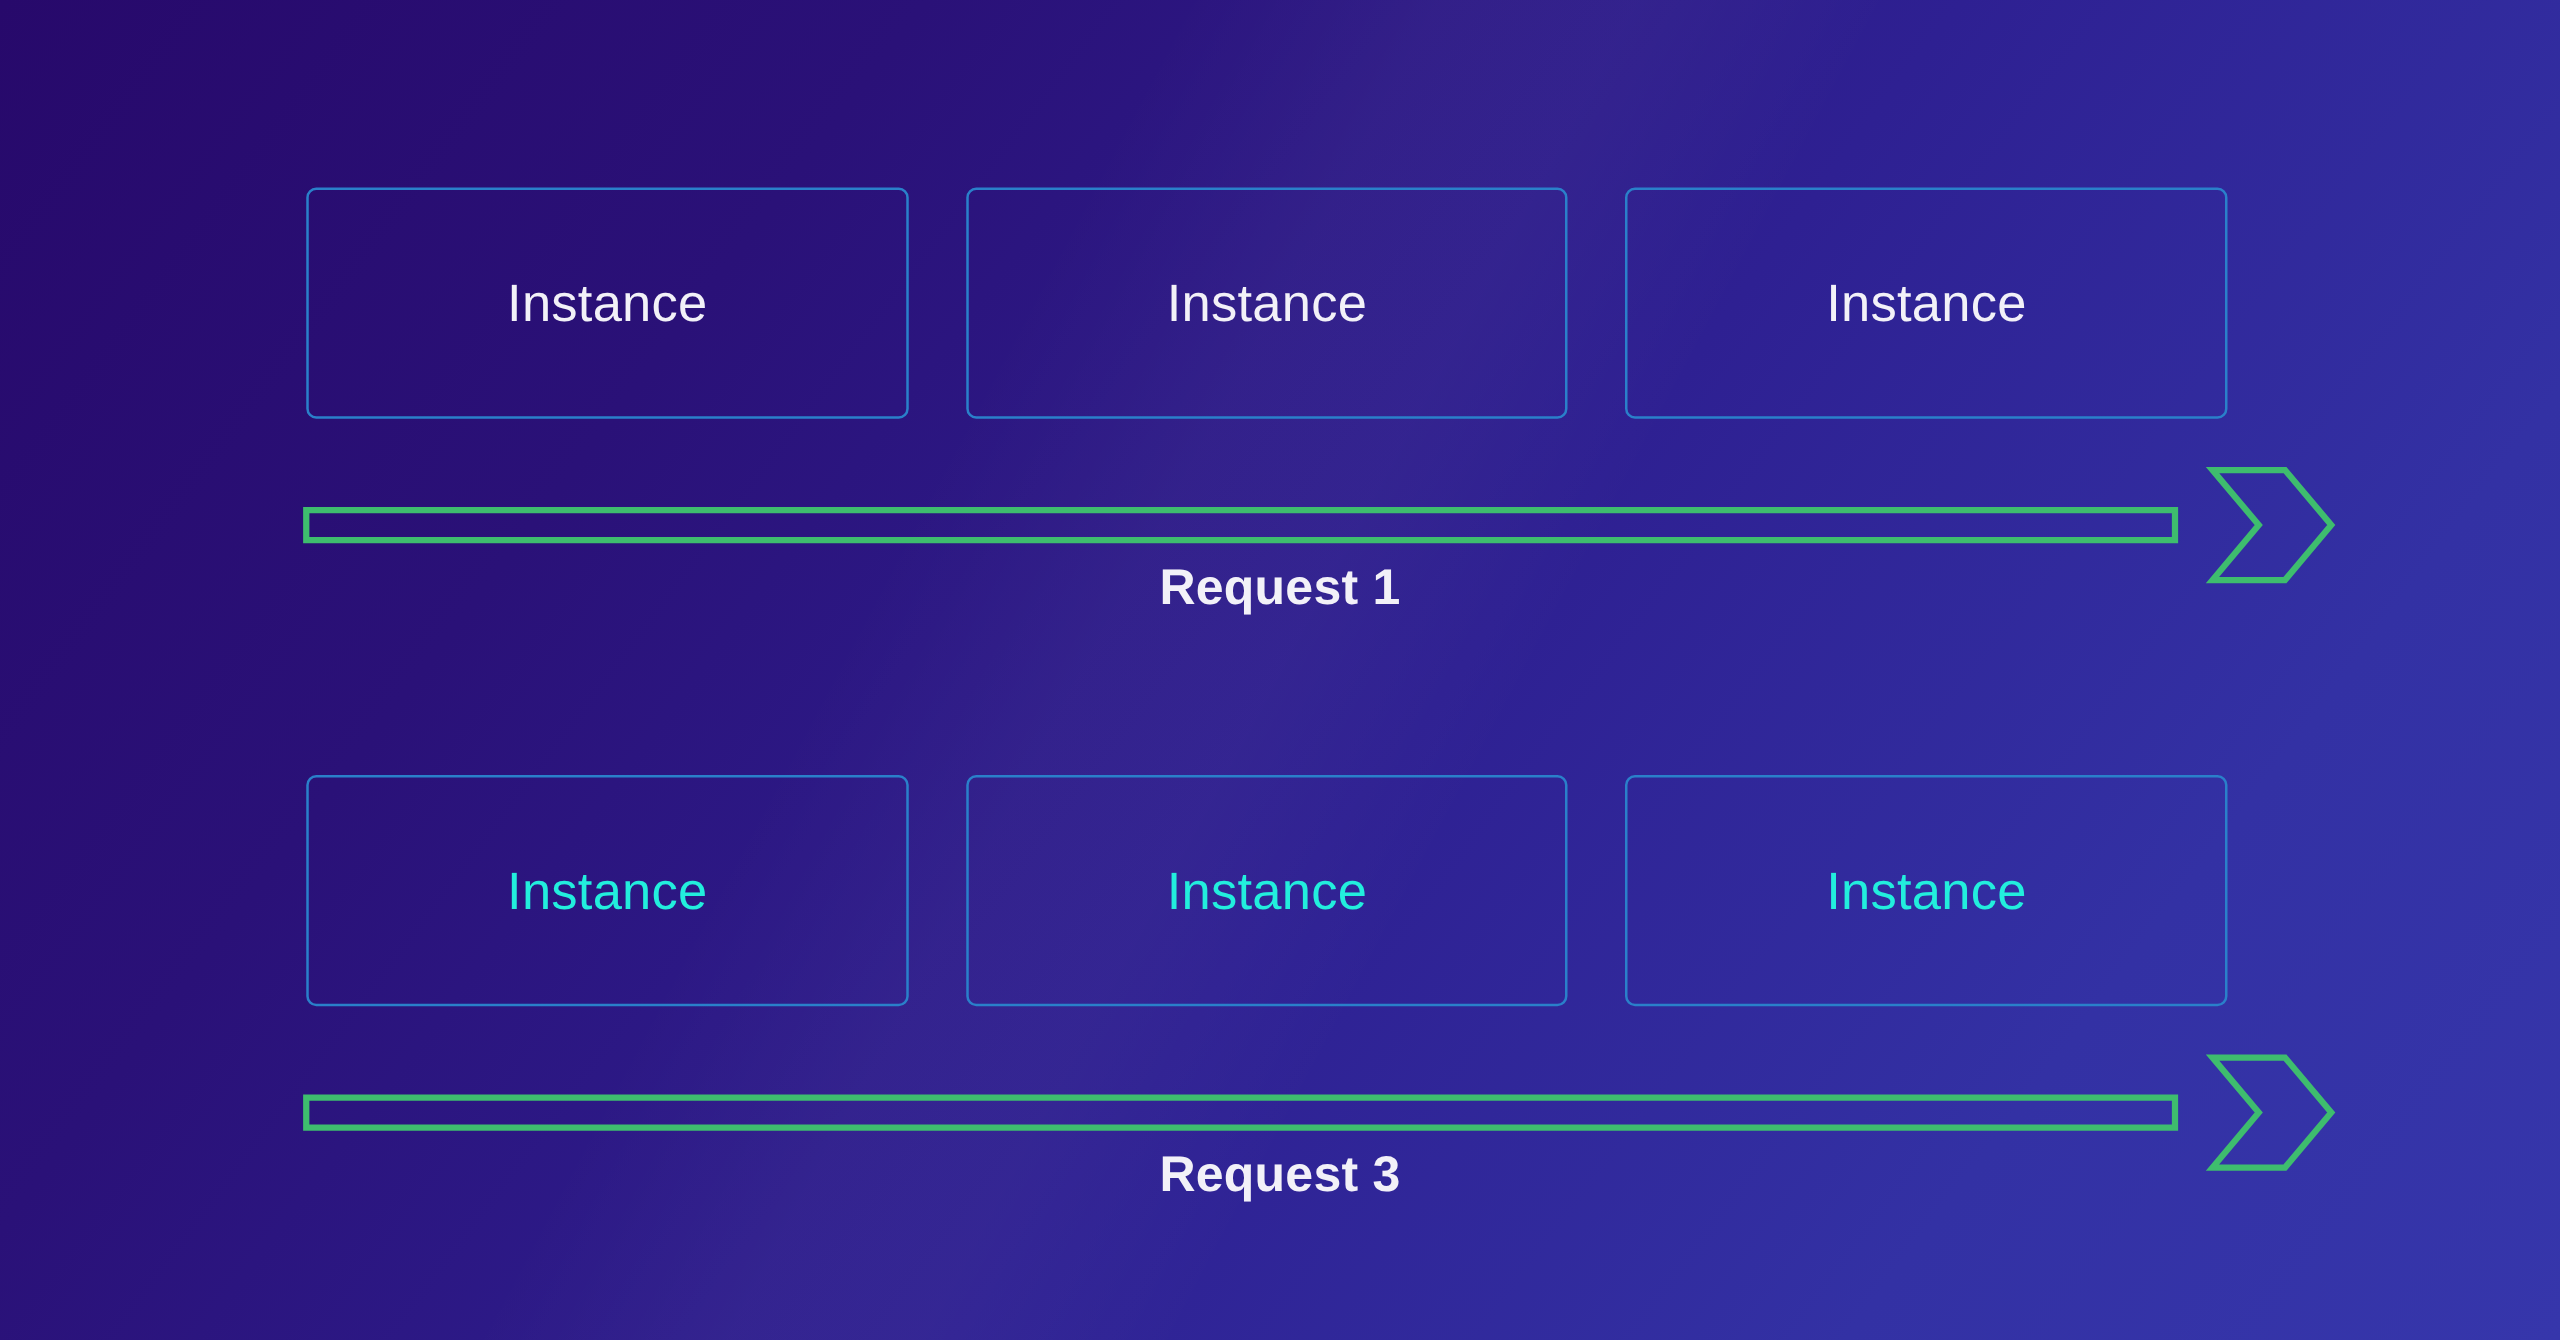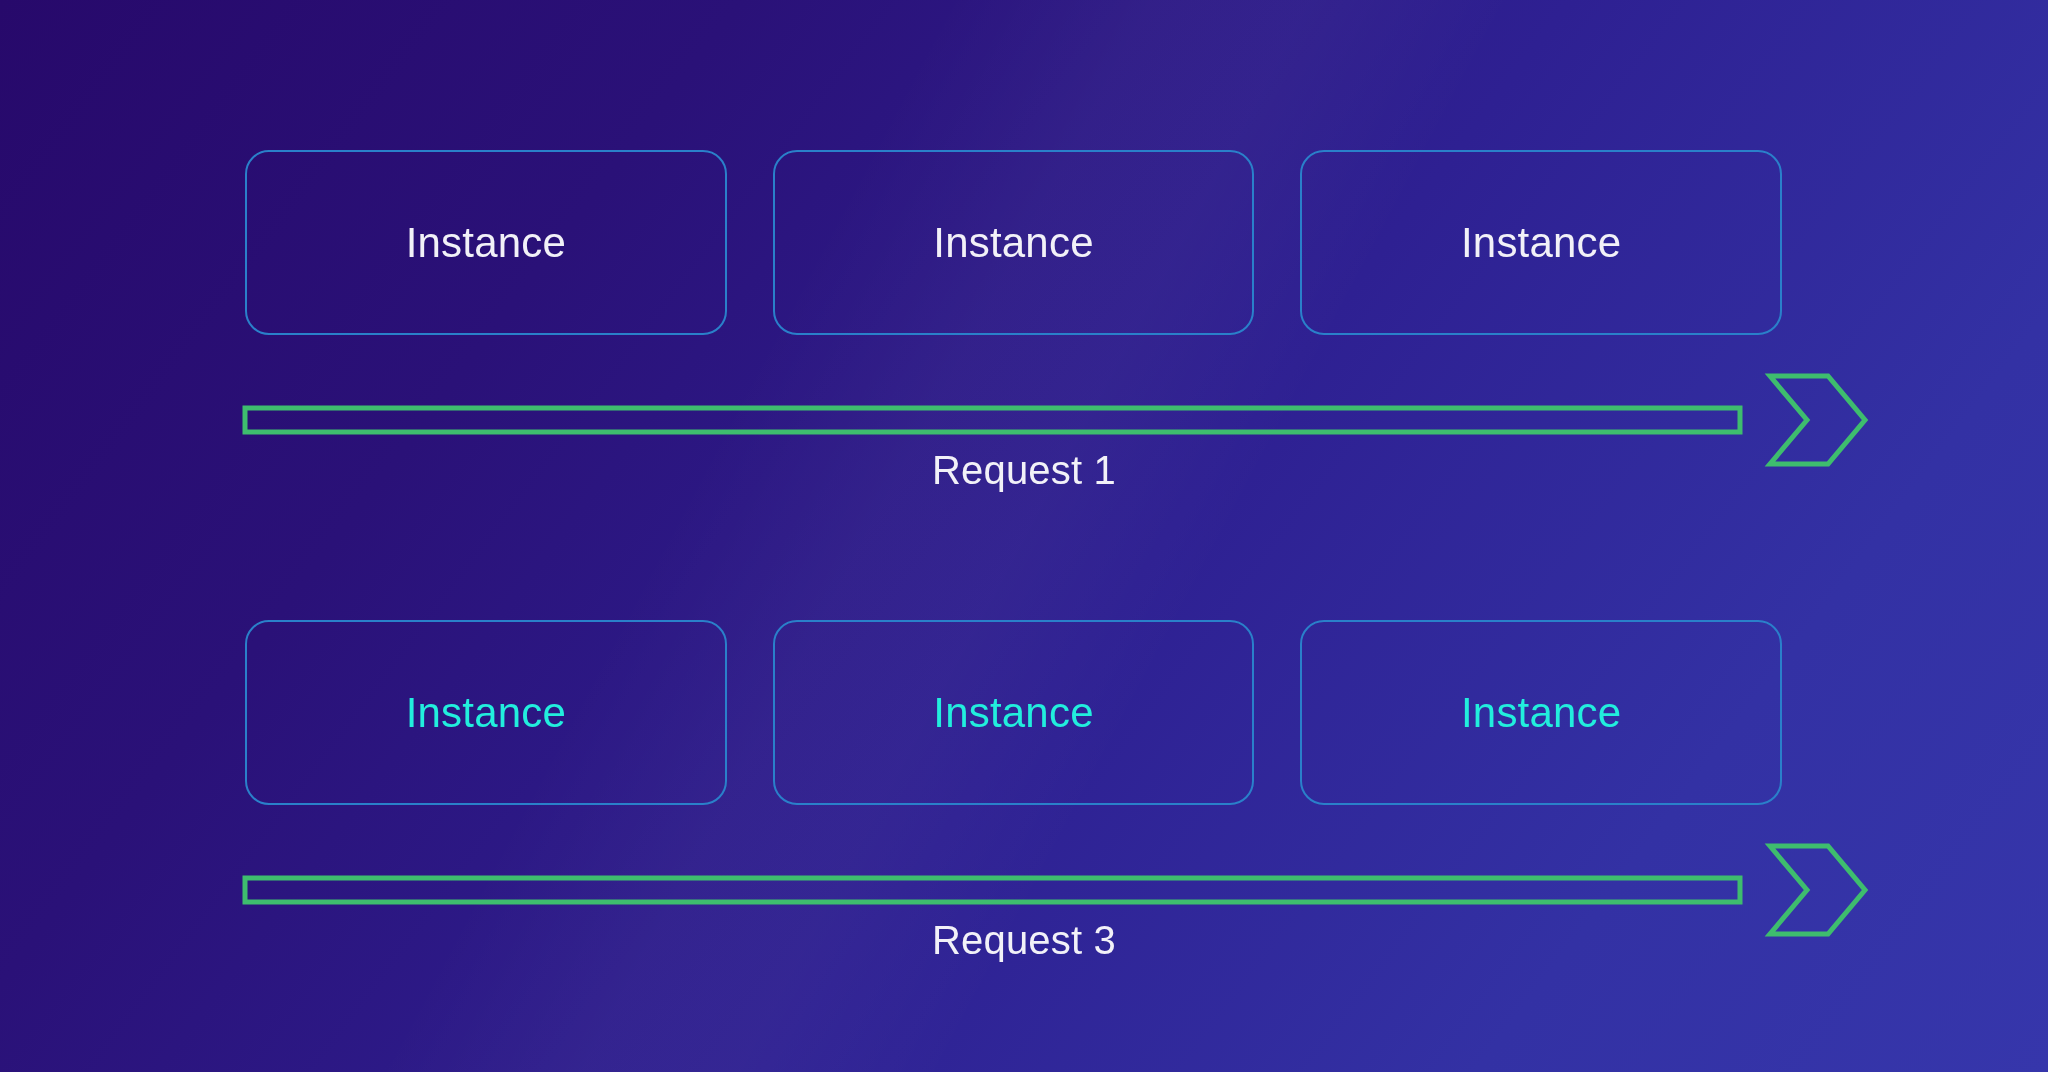--- a/index.html
+++ b/index.html
@@ -31,21 +31,21 @@
   .box-strip {
     position:absolute;
     left:245px; top:150px;
     width:1537px; height:185px;
     display:flex;
     gap:46px;
   }
   .inst-box {
     flex:1 1 0;
     border:2px solid #2a80ca;
-    border-radius:24px;
+    border-radius:8px;
     display:flex;
     align-items:center;
     justify-content:center;
     background:transparent;
   }
   .inst-label {
     font-size:42px;
     font-weight:400;
     letter-spacing:0.2px;
     line-height:1;
@@ -62,21 +62,21 @@
   .arrow-wrap svg { display:block; width:100%; height:100%; overflow:visible; }
 
   
   .request-label {
     position:absolute;
     left:0; top:450px;
     width:2048px;
     text-align:center;
     color:#f2f1f8;
     font-size:40px;
-    font-weight:400;
+    font-weight:700;
     line-height:1;
     letter-spacing:0.2px;
   }
 </style>
 </head>
 <body>
 
 <div class="stage">
 
   <div class="row row-1">

